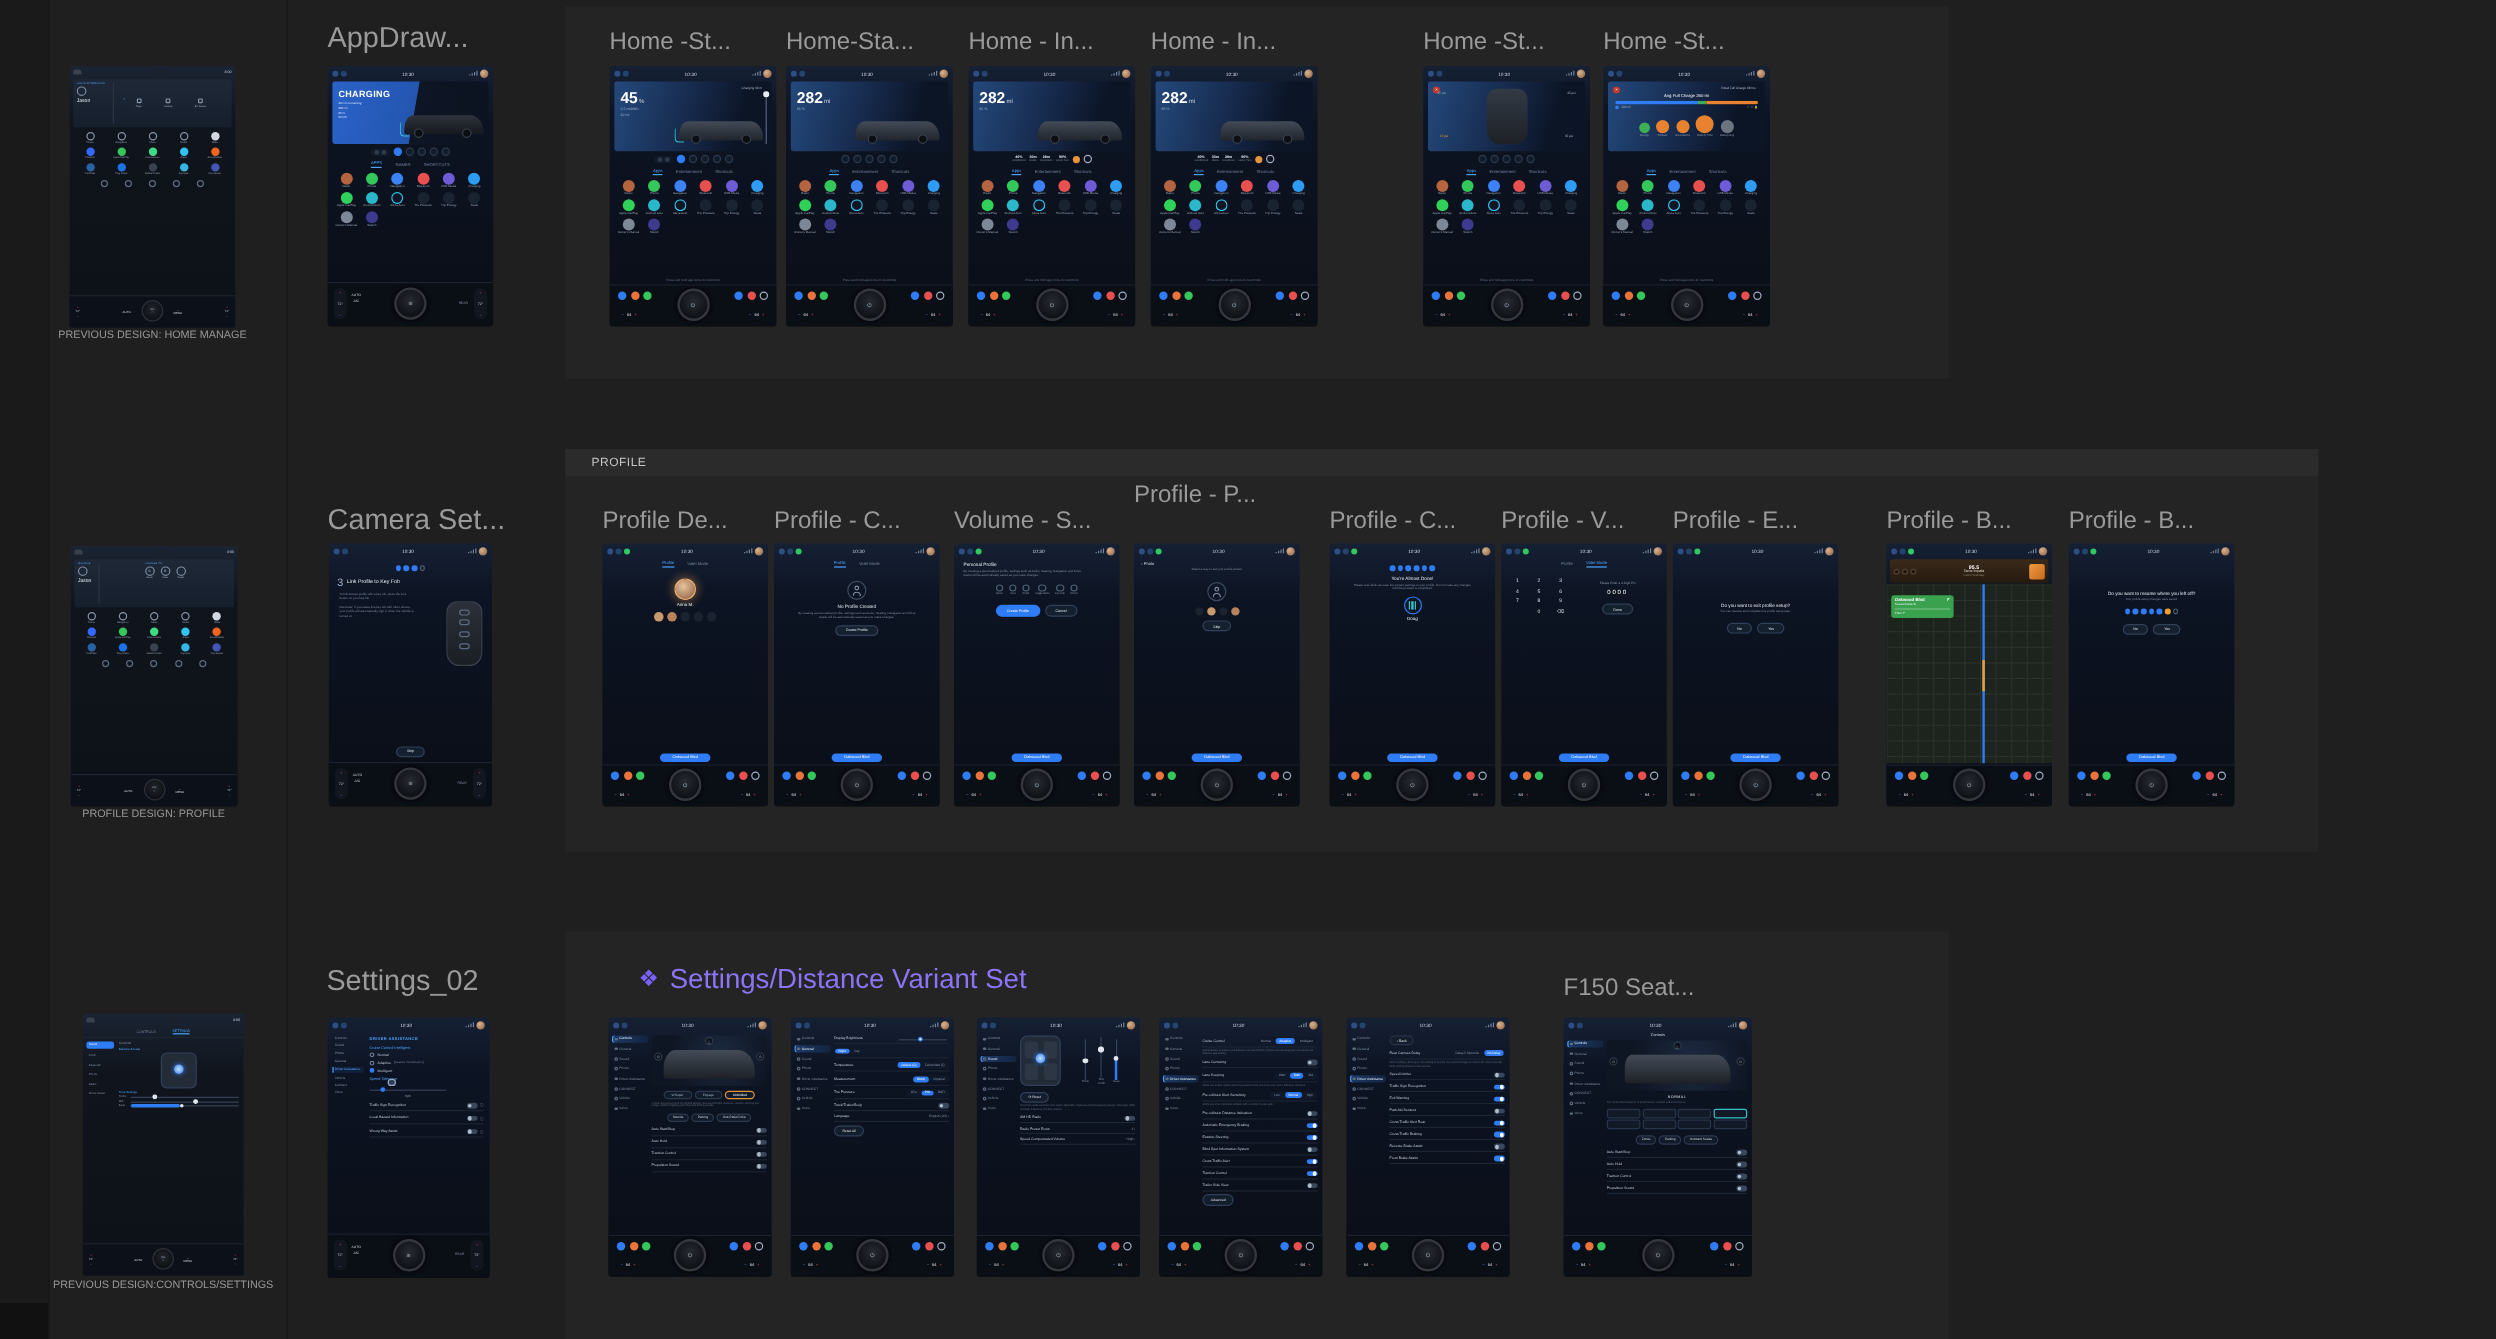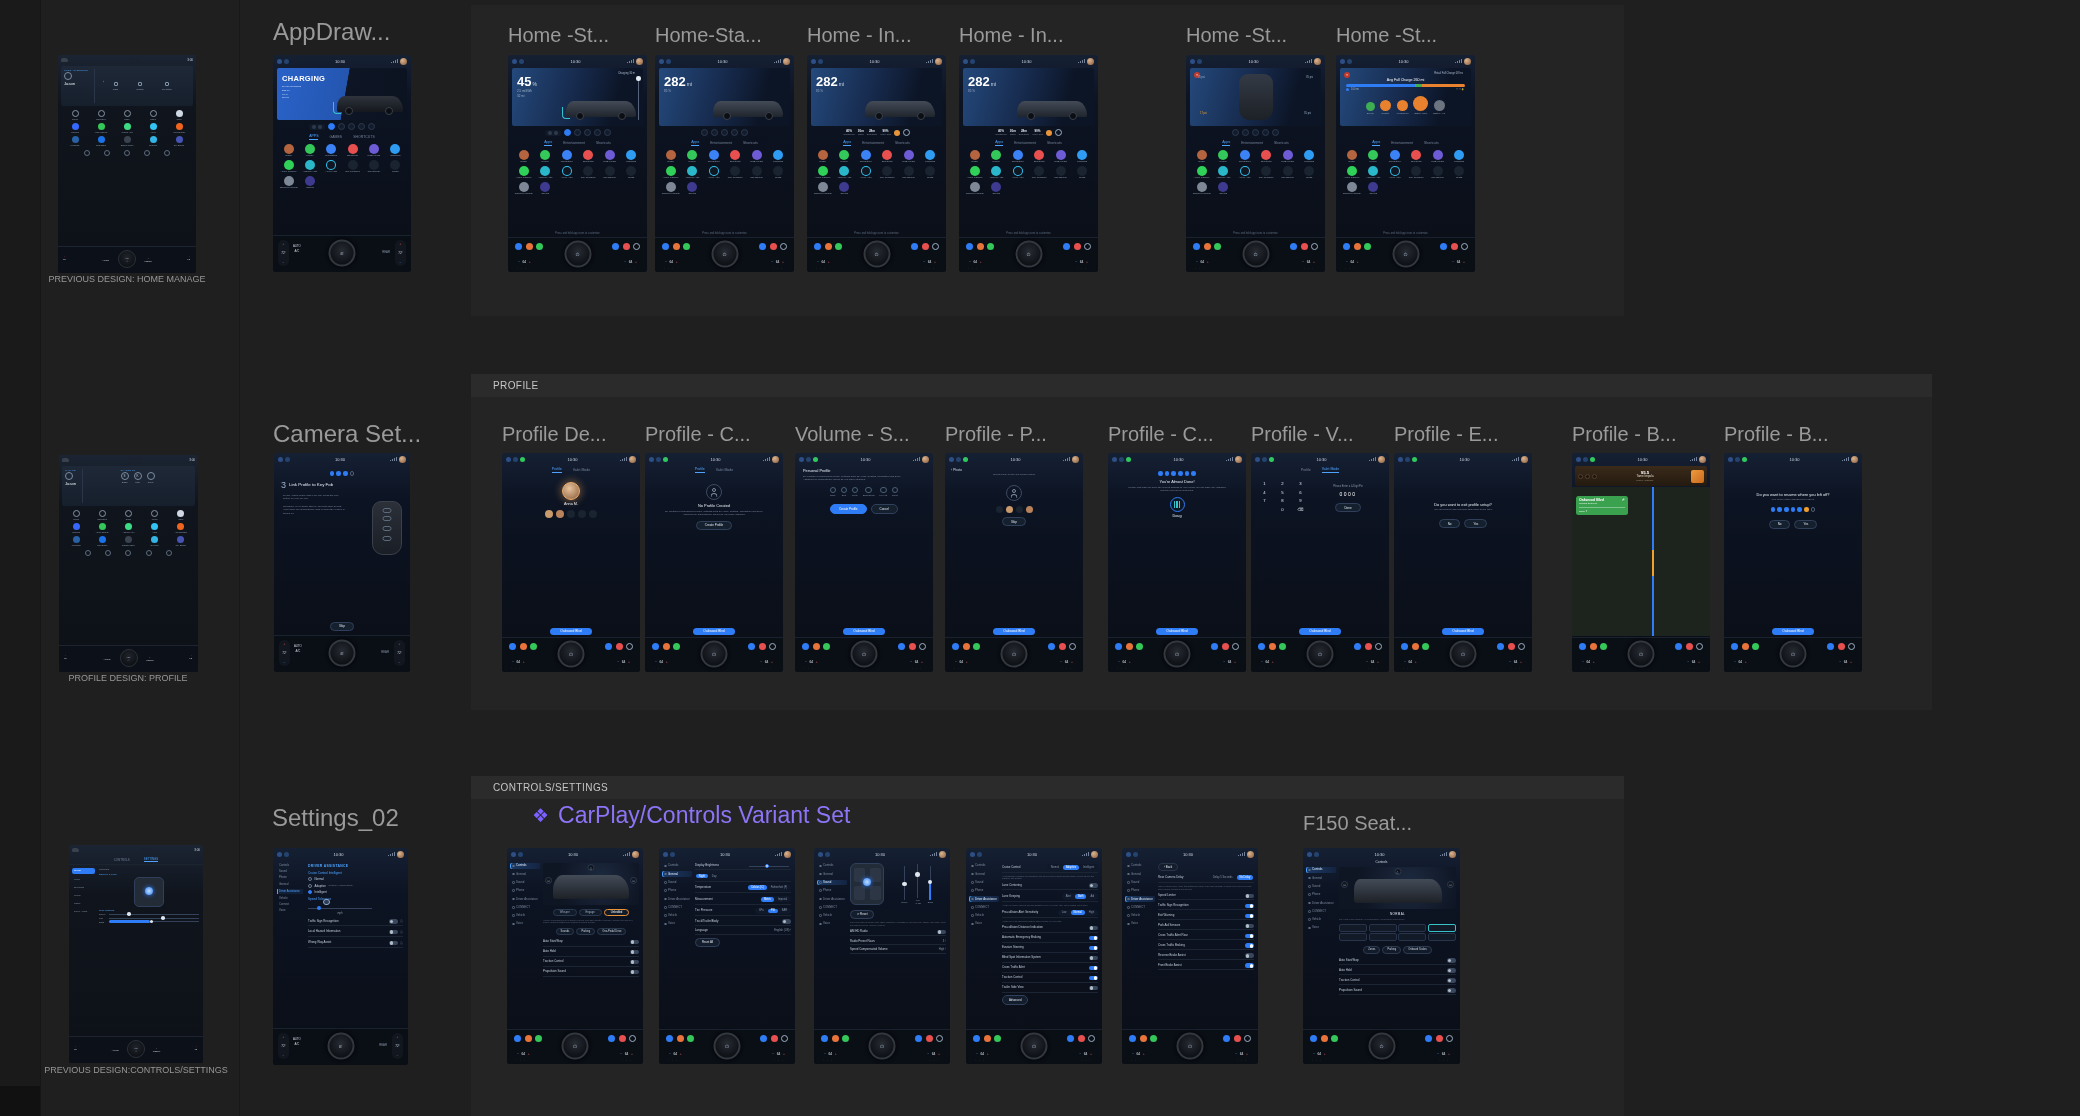--- a/index.html
+++ b/index.html
@@ -1793,21 +1793,21 @@
         </div>
         <div class="ptemp r">
           <span class="tminus">−</span>
           <span class="tval">64</span>
           <span class="tplus">+</span>
         </div>
         <div class="pglyphs l">···</div>
         <div class="pglyphs r">···</div>
       </div>
     </div>
-  <div class="ftitle" style="left:945px;top:423px">Profile - P...</div>
+  <div class="ftitle" style="left:945px;top:401px">Profile - P...</div>
   <div class="phone" id="ph-p4" style="left:945px;top:453px;width:138px;height:219px">
       <div class="pstatus">
         <div class="prow">
           <div class="pdot" style="width: 5px; height: 5px; background: rgb(45, 79, 134);"></div>
           <div class="pdot" style="width: 5px; height: 5px; background: rgb(36, 67, 111);"></div>
           <div class="pdot" style="width: 5px; height: 5px; background: rgb(48, 201, 96);"></div>
         </div>
         <div class="ptime">10:30</div>
         <div class="prow">
           <div class="psig">
@@ -2293,26 +2293,23 @@
         <div class="pcrear">REAR</div>
         <div class="pctemp r">
           <span class="ttplus">+</span>
           <span>72°</span>
           <span class="ttminus">−</span>
         </div>
       </div>
     </div>
 
   <div class="section" style="left:471px;top:776px;width:1153px;height:340px"></div>
-  <div class="sechead" style="left:471px;top:776px;width:1153px">
-      <span>CONTROLS/SETTINGS</span>
-    </div>
   <div class="vtitle" style="left:532px;top:802px">
       <span class="vdiamond">❖</span>
-      <span>CarPlay/Controls Variant Set</span>
+      <span>Settings/Distance Variant Set</span>
     </div>
 
   <div class="phone" id="ph-s1" style="left:507px;top:848px;width:136px;height:216px">
       <div class="pstatus">
         <div class="prow">
           <div class="pdot" style="width: 5px; height: 5px; background: rgb(45, 79, 134);"></div>
           <div class="pdot" style="width: 5px; height: 5px; background: rgb(36, 67, 111);"></div>
         </div>
         <div class="ptime">10:30</div>
         <div class="prow">

